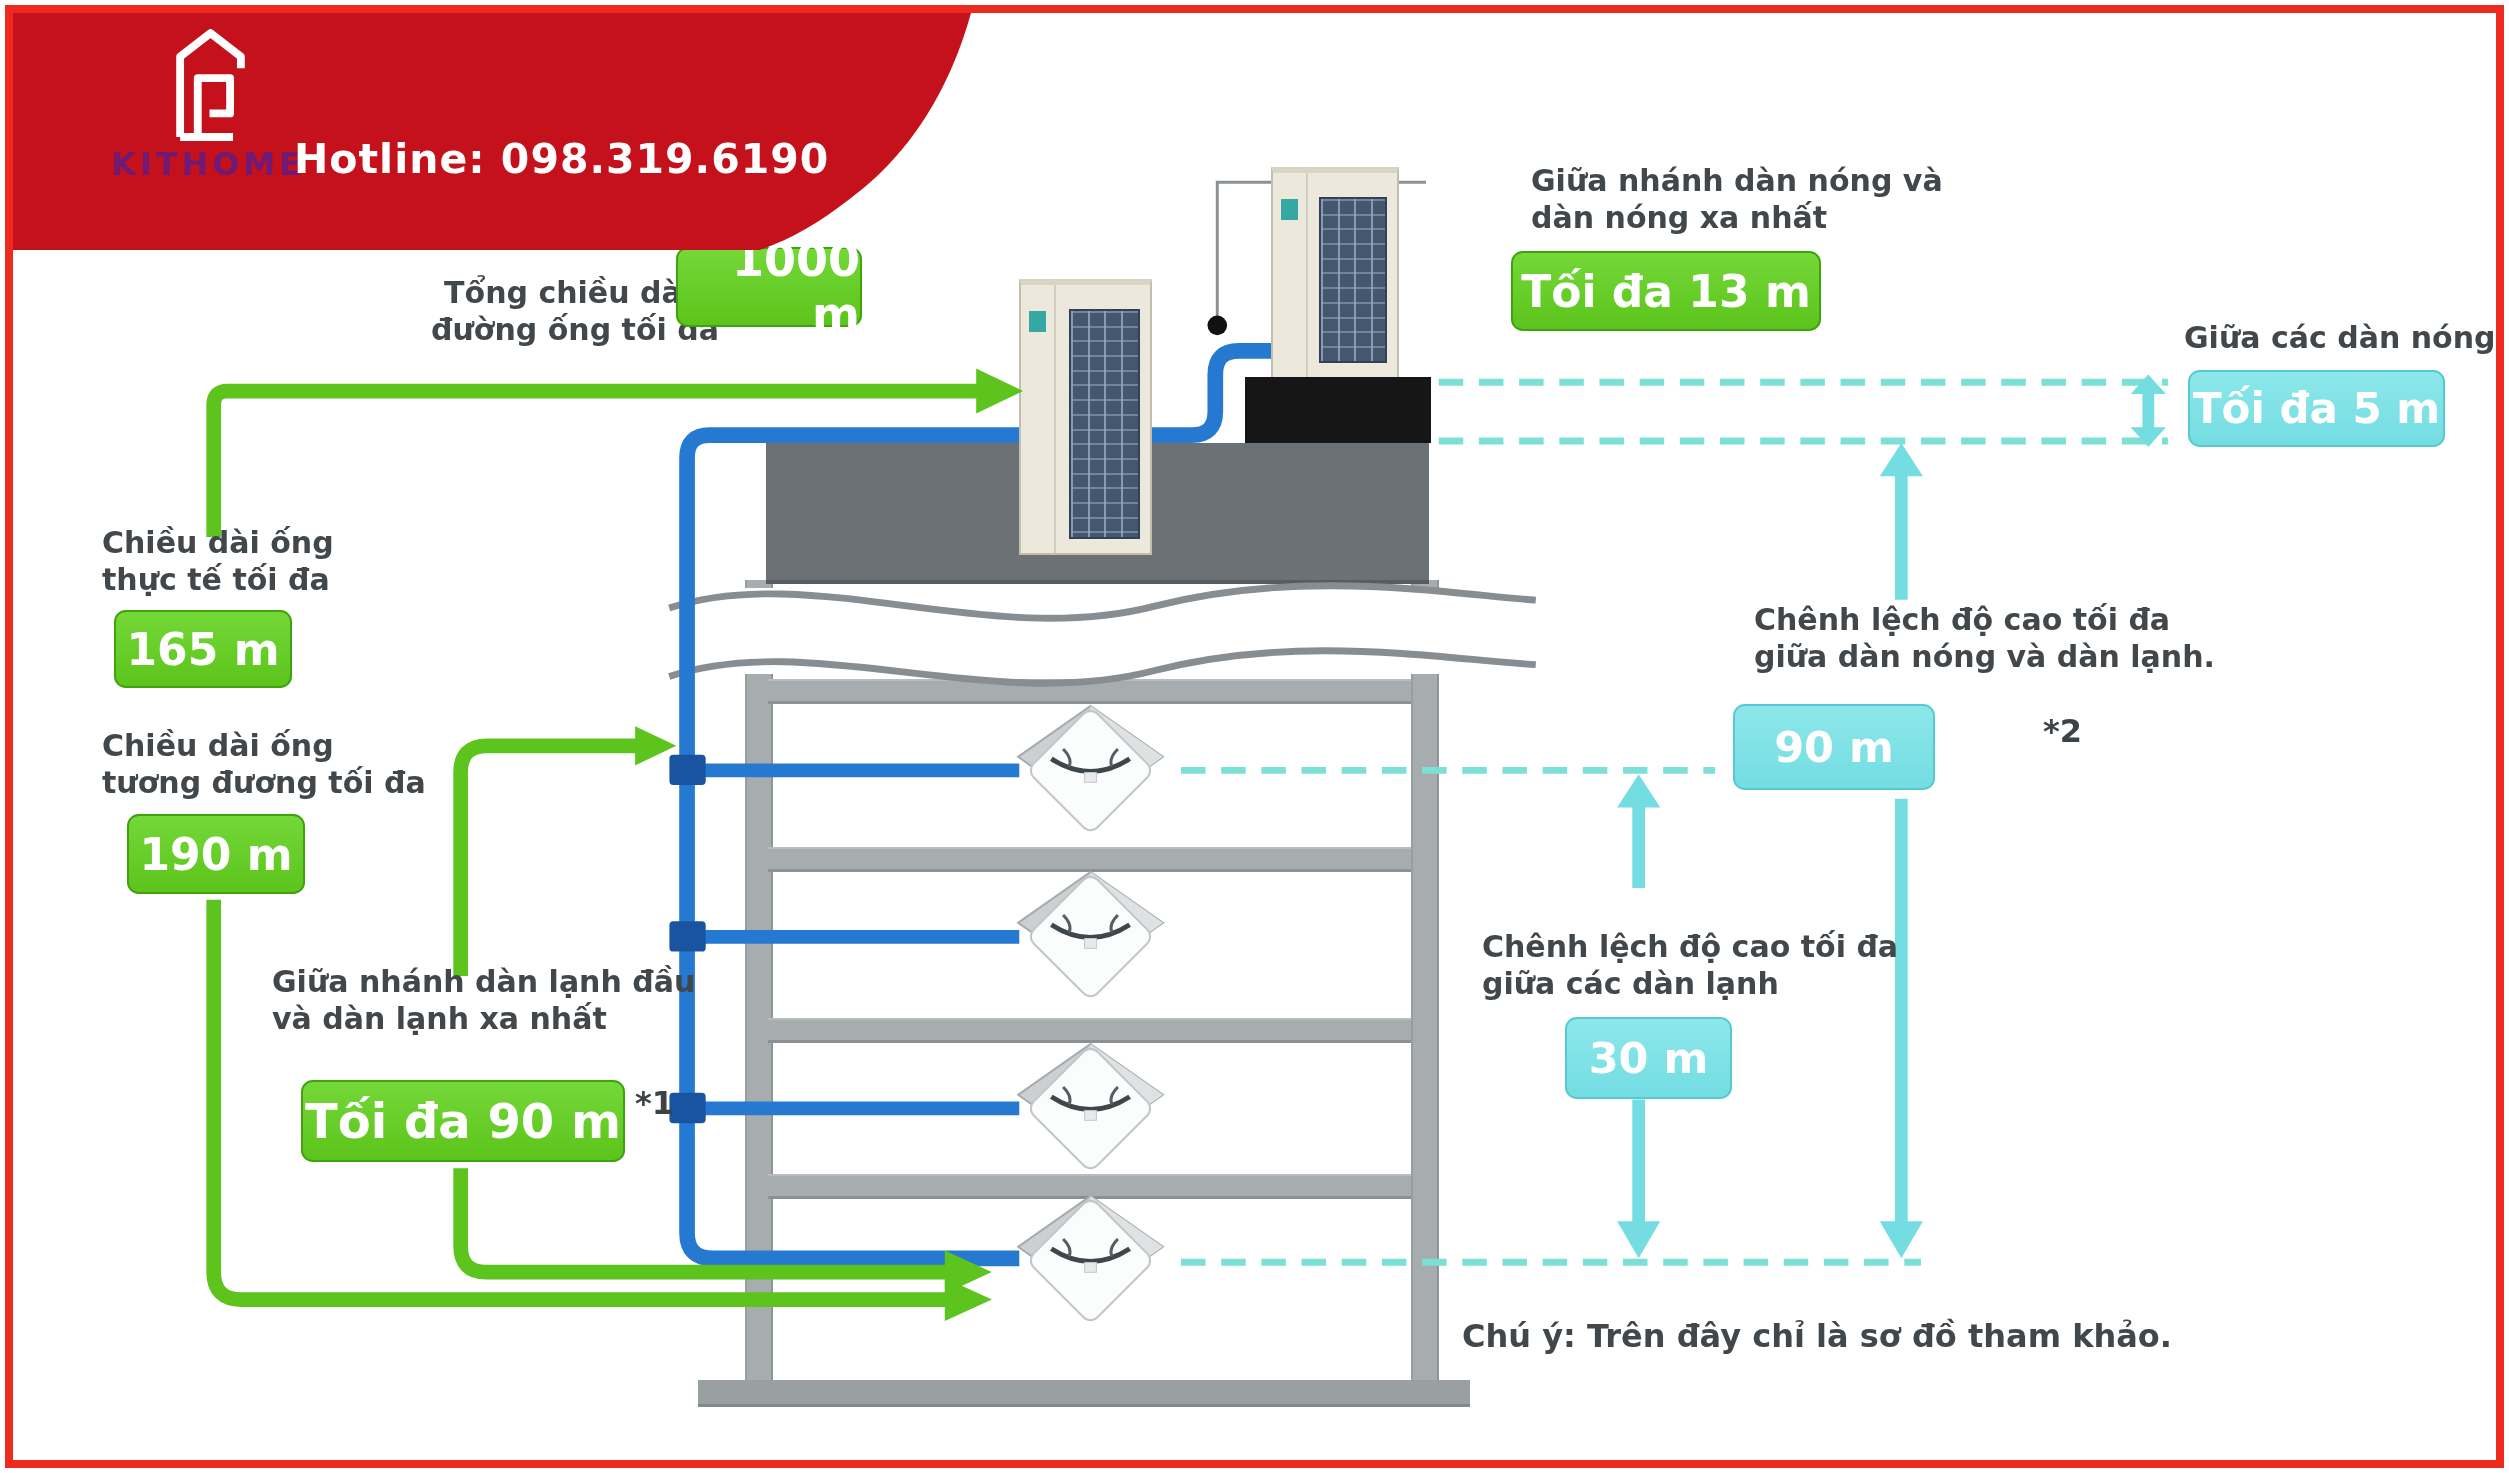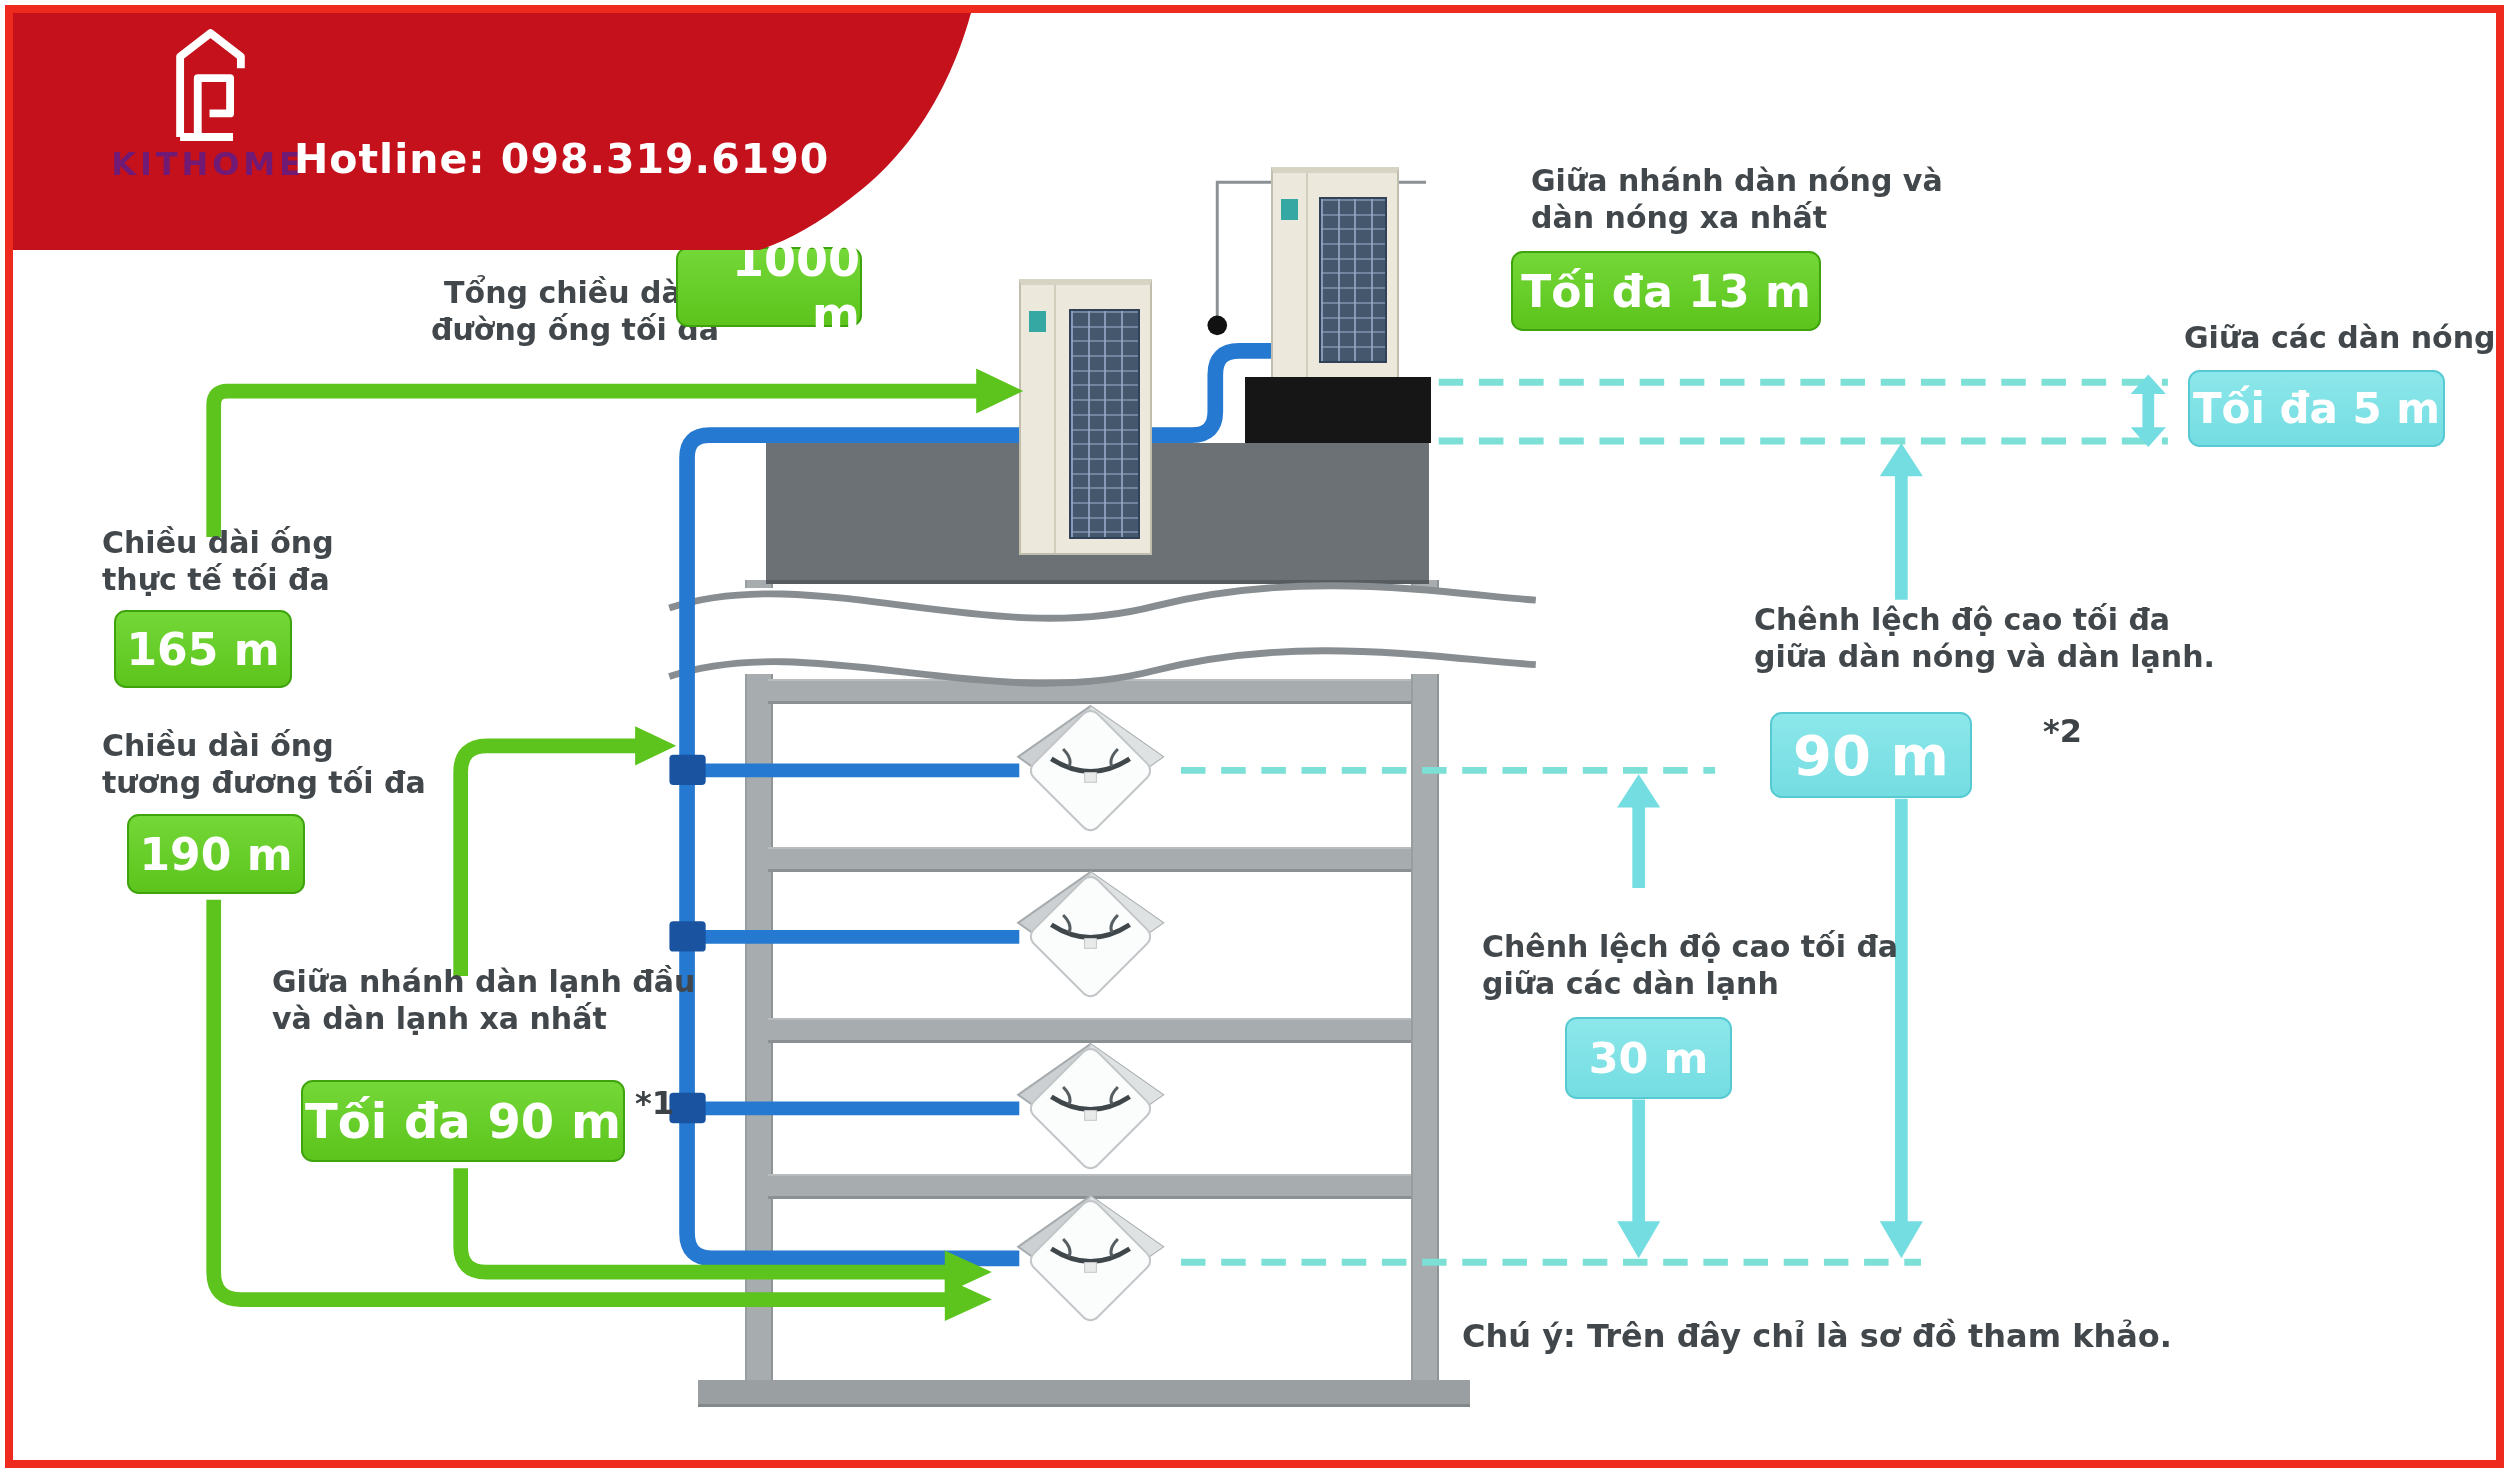--- a/index.html
+++ b/index.html
@@ -222,21 +222,21 @@
 
   <div class="lbl" style="left:2184px;top:320px;">Giữa các dàn nóng</div>
   <div class="cbox" style="left:2188px;top:370px;width:253px;height:73px;font-size:42px;">
     <span>Tối đa 5 m</span>
   </div>
 
   <div class="lbl" style="left:1754px;top:602px;">
     <span>Chênh lệch độ cao tối đa</span><br>
     <span>giữa dàn nóng và dàn lạnh.</span>
   </div>
-  <div class="cbox" style="left:1770px;top:704px;width:198px;height:82px;font-size:56px;margin-top:8px;">
+  <div class="cbox" style="left:1733px;top:704px;width:198px;height:82px;font-size:43px;">
     <span>90 m</span>
   </div>
   <div class="fnote" style="left:2043px;top:712px;">*2</div>
 
   <div class="lbl" style="left:1482px;top:929px;">
     <span>Chênh lệch độ cao tối đa</span><br>
     <span>giữa các dàn lạnh</span>
   </div>
   <div class="cbox" style="left:1565px;top:1017px;width:163px;height:78px;font-size:43px;">
     <span>30 m</span>

